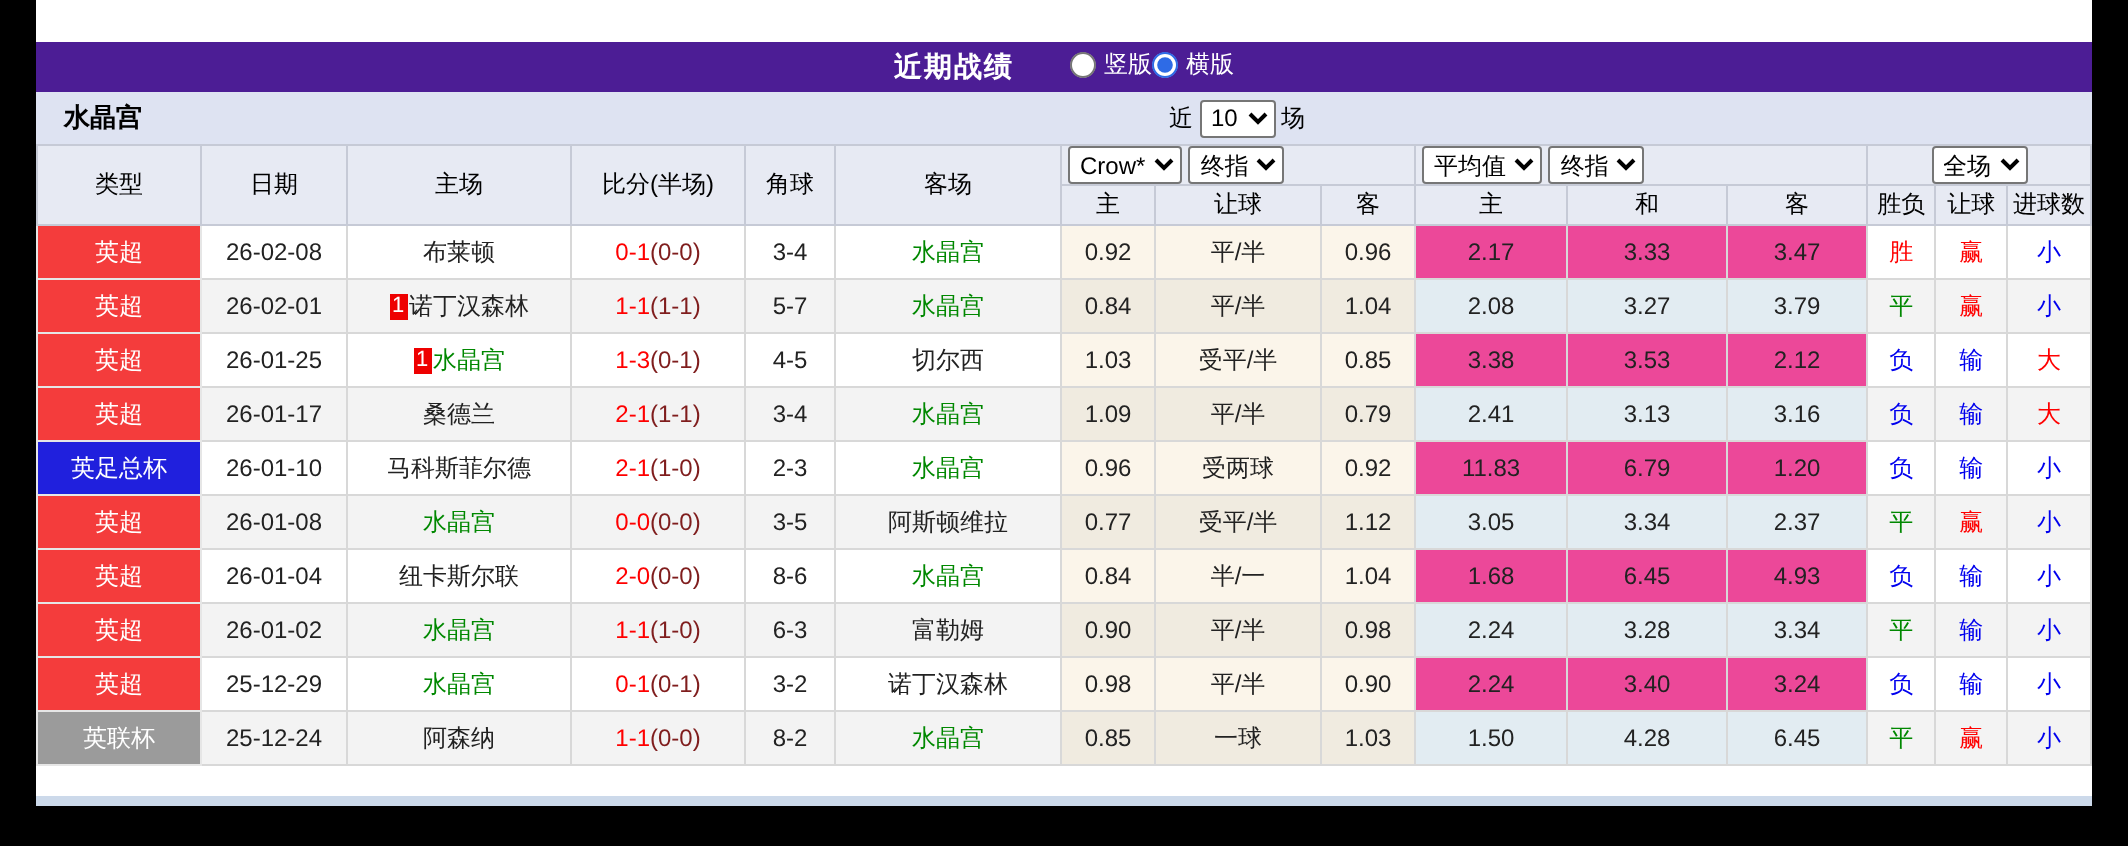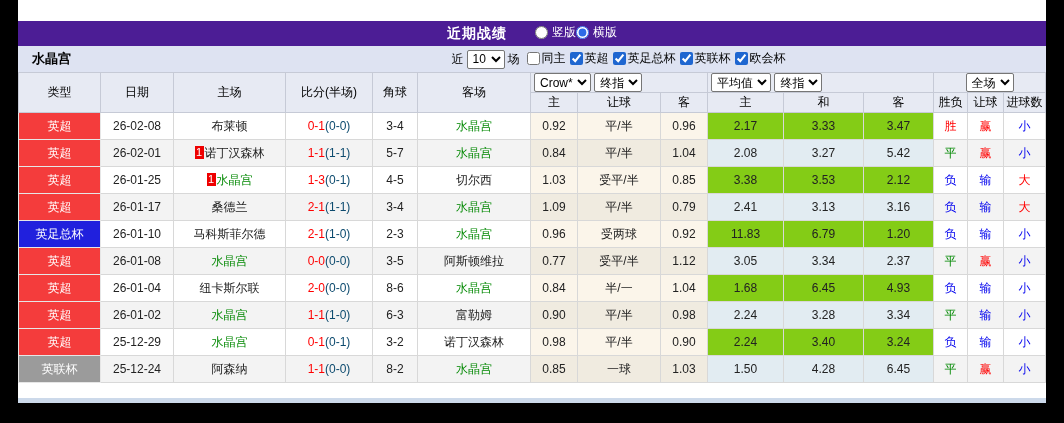--- a/index.html
+++ b/index.html
@@ -38,25 +38,25 @@
   }
   thead th.group{text-align:left;padding-left:3px;}
   thead th.group.center{text-align:center;padding-left:0;}
   tbody td{
     border:1px solid #d8d8d8;height:26px;padding:0;text-align:center;color:#222;
     overflow:hidden;white-space:nowrap;background:#fff;vertical-align:middle;
   }
   tbody tr:nth-child(even) td{background:#f3f3f3;}
   tbody td.asia{background:#fbf5ea;}
   tbody tr:nth-child(even) td.asia{background:#f0ebe0;}
-  tbody td.euro{background:#84cc16;}
+  tbody td.euro{background:#ec4899;}
   tbody tr:nth-child(even) td.euro{background:#e2ecf2;}
   tbody td.type{color:#fff;border-color:#e6e6e6;}
   .ft{color:#ff0000;}
-  .ht{color:#0c4a6e;}
+  .ht{color:#7f1d1d;}
   .badge1{
     display:inline-block;background:#ee0000;color:#fff;font-size:11px;line-height:13px;
     width:9px;text-align:center;margin-right:1px;vertical-align:1px;
   }
   .summary{
     height:24px;line-height:24px;text-align:center;font-size:12px;color:#222;background:#fff;
   }
   .summary .red{color:#e60000;}
   .bottom-strip{position:absolute;left:0;right:0;bottom:0;height:5px;background:#ccd9ea;}
 </style>
@@ -78,36 +78,20 @@
   </div>
 
   <div class="filter-bar">
     <span class="team">水晶宫</span>
     <div class="filter-controls">
       <span>近</span>
       <select class="sel">
         <option>10</option>
       </select>
       <span>场</span>
-      <span id="filter-checkboxes"><label class="cb-label">
-            <input type="checkbox" style="">
-            <span>同主</span>
-          </label><label class="cb-label">
-            <input type="checkbox" checked="" style="">
-            <span>英超</span>
-          </label><label class="cb-label">
-            <input type="checkbox" checked="" style="">
-            <span>英足总杯</span>
-          </label><label class="cb-label">
-            <input type="checkbox" checked="" style="">
-            <span>英联杯</span>
-          </label><label class="cb-label">
-            <input type="checkbox" checked="" style="">
-            <span>欧会杯</span>
-          </label></span>
     </div>
   </div>
 
   <table>
     <colgroup>
       <col style="width:82px">
         <col style="width:73px">
         <col style="width:112px">
       <col style="width:87px">
         <col style="width:45px">
@@ -177,21 +161,21 @@
           <td class="plain">26-02-01</td>
           <td class="plain team"><span class="badge1">1</span><span class="tname">诺丁汉森林</span></td>
           <td class="plain"><span class="ft">1-1</span><span class="ht">(1-1)</span></td>
           <td class="plain">5-7</td>
           <td class="plain team"><span class="tname" style="color: rgb(0, 136, 0);">水晶宫</span></td>
           <td class="asia">0.84</td>
           <td class="asia">平/半</td>
           <td class="asia">1.04</td>
           <td class="euro">2.08</td>
           <td class="euro">3.27</td>
-          <td class="euro">5.42</td>
+          <td class="euro">3.79</td>
           <td class="plain res" style="color: rgb(0, 136, 0);">平</td>
           <td class="plain res" style="color: rgb(255, 0, 0);">赢</td>
           <td class="plain res" style="color: rgb(0, 0, 238);">小</td>
         </tr>
         <tr>
           <td class="type" style="background: rgb(244, 60, 60);">英超</td>
           <td class="plain">26-01-25</td>
           <td class="plain team"><span class="badge1">1</span><span class="tname" style="color: rgb(0, 136, 0);">水晶宫</span></td>
           <td class="plain"><span class="ft">1-3</span><span class="ht">(0-1)</span></td>
           <td class="plain">4-5</td>

